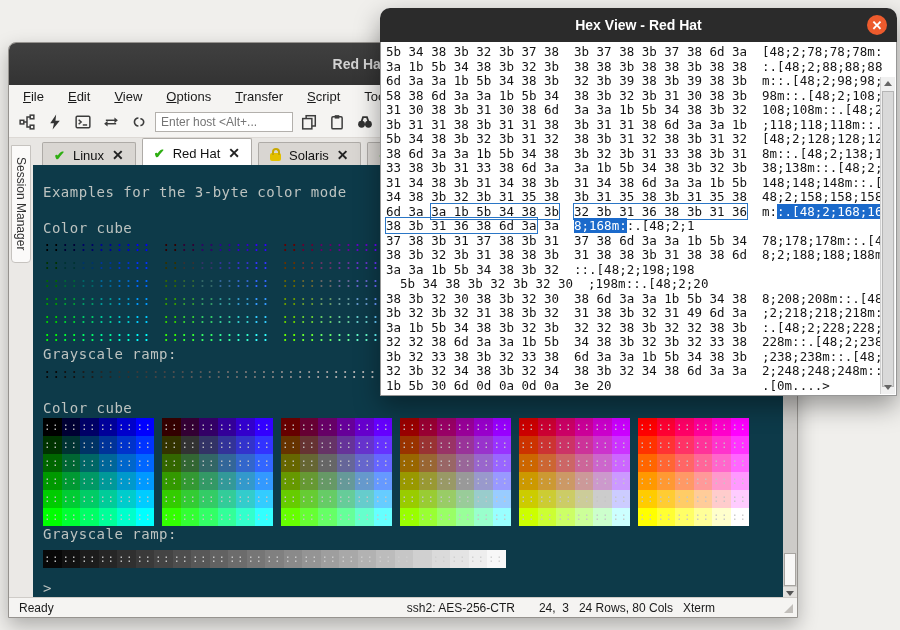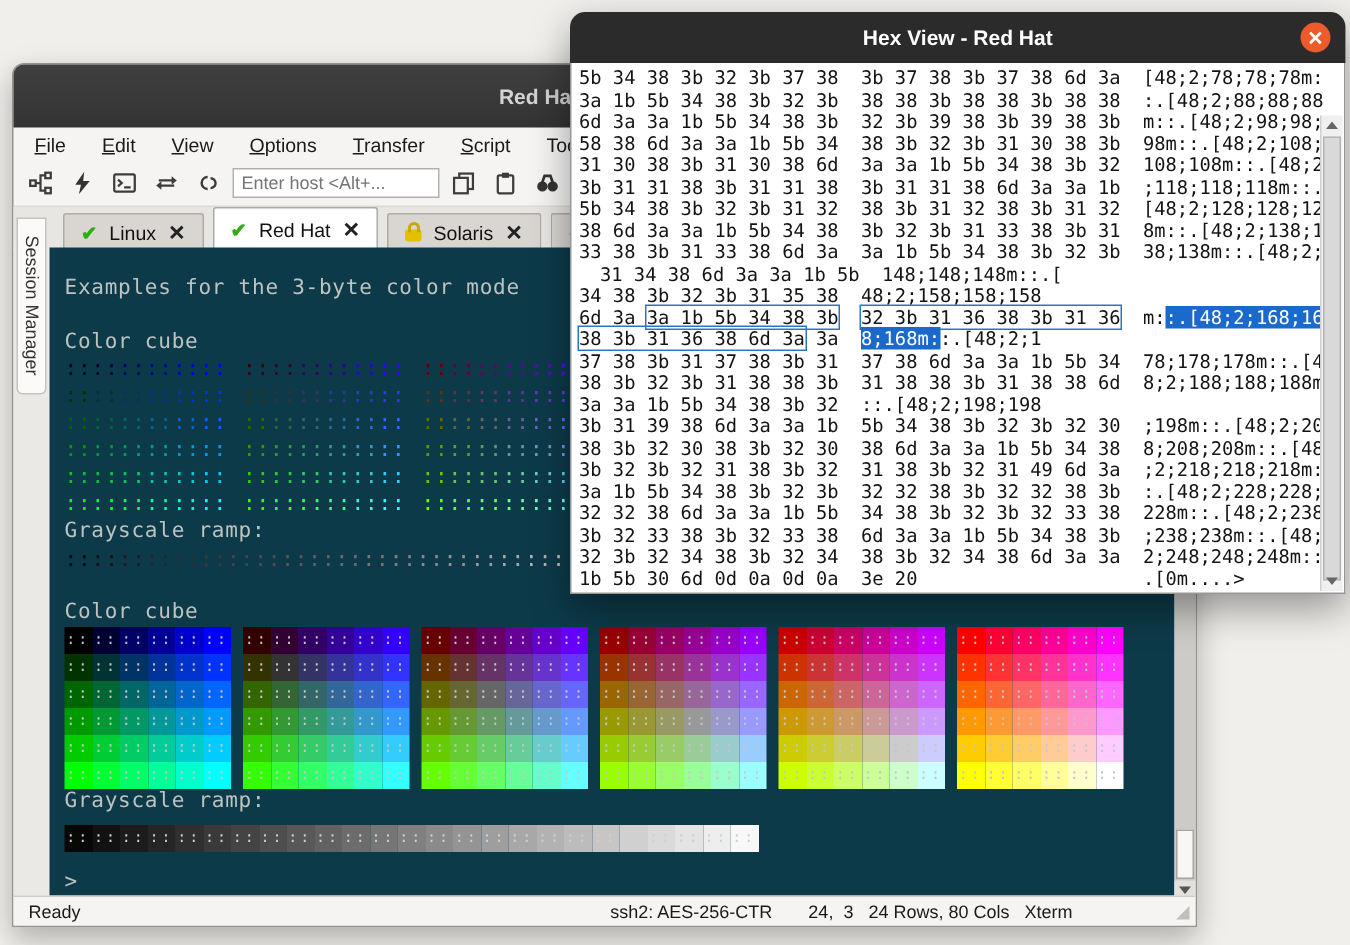--- a/index.html
+++ b/index.html
@@ -669,25 +669,27 @@
             <span class="g1">38 6d 3a 3a 1b 5b 34 38</span>
             <span class="g2">3b 32 3b 31 33 38 3b 31</span>
             <span class="asc">8m::.[48;2;138;1</span>
           </div>
           <div class="hex-line">
             <span class="g1">33 38 3b 31 33 38 6d 3a</span>
             <span class="g2">3a 1b 5b 34 38 3b 32 3b</span>
             <span class="asc">38;138m::.[48;2;</span>
           </div>
           <div class="hex-line">
+            <span class="g1">31 34 38 3b 31 34 38 3b</span>
             <span class="g2">31 34 38 6d 3a 3a 1b 5b</span>
             <span class="asc">148;148;148m::.[</span>
           </div>
           <div class="hex-line">
             <span class="g1">34 38 3b 32 3b 31 35 38</span>
+            <span class="g2">3b 31 35 38 3b 31 35 38</span>
             <span class="asc">48;2;158;158;158</span>
           </div>
           <div class="hex-line">
             <span class="g1"><span>6d 3a </span><span class="hsel">3a 1b 5b 34 38 3b</span><span></span></span>
             <span class="g2"><span></span><span class="hsel">32 3b 31 36 38 3b 31 36</span><span></span></span>
             <span class="asc"><span>m:</span><span class="asel" style="background: rgb(27, 106, 203);">:.[48;2;168;16</span><span></span></span>
           </div>
           <div class="hex-line">
             <span class="g1"><span></span><span class="hsel">38 3b 31 36 38 6d 3a</span><span> 3a</span></span>
             <span class="asc"><span></span><span class="asel" style="background: rgb(27, 106, 203);">8;168m:</span><span>:.[48;2;1</span></span>
@@ -700,21 +702,20 @@
           <div class="hex-line">
             <span class="g1">38 3b 32 3b 31 38 38 3b</span>
             <span class="g2">31 38 38 3b 31 38 38 6d</span>
             <span class="asc">8;2;188;188;188m</span>
           </div>
           <div class="hex-line">
             <span class="g1">3a 3a 1b 5b 34 38 3b 32</span>
             <span class="asc">::.[48;2;198;198</span>
           </div>
           <div class="hex-line">
-            <span class="g1">3b 31 39 38 6d 3a 3a 1b</span>
             <span class="g2">5b 34 38 3b 32 3b 32 30</span>
             <span class="asc">;198m::.[48;2;20</span>
           </div>
           <div class="hex-line">
             <span class="g1">38 3b 32 30 38 3b 32 30</span>
             <span class="g2">38 6d 3a 3a 1b 5b 34 38</span>
             <span class="asc">8;208;208m::.[48</span>
           </div>
           <div class="hex-line">
             <span class="g1">3b 32 3b 32 31 38 3b 32</span>

